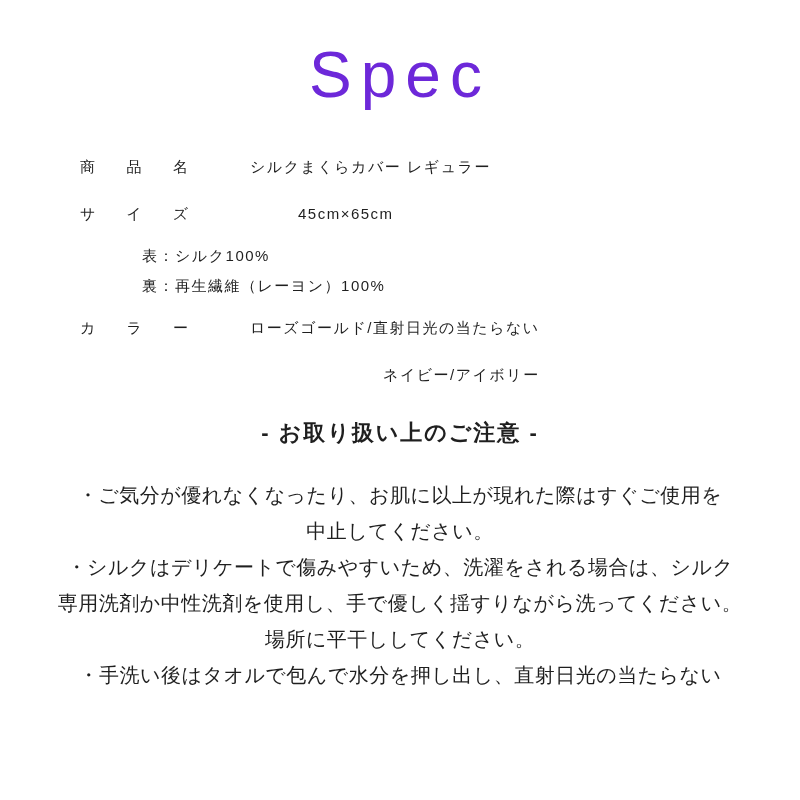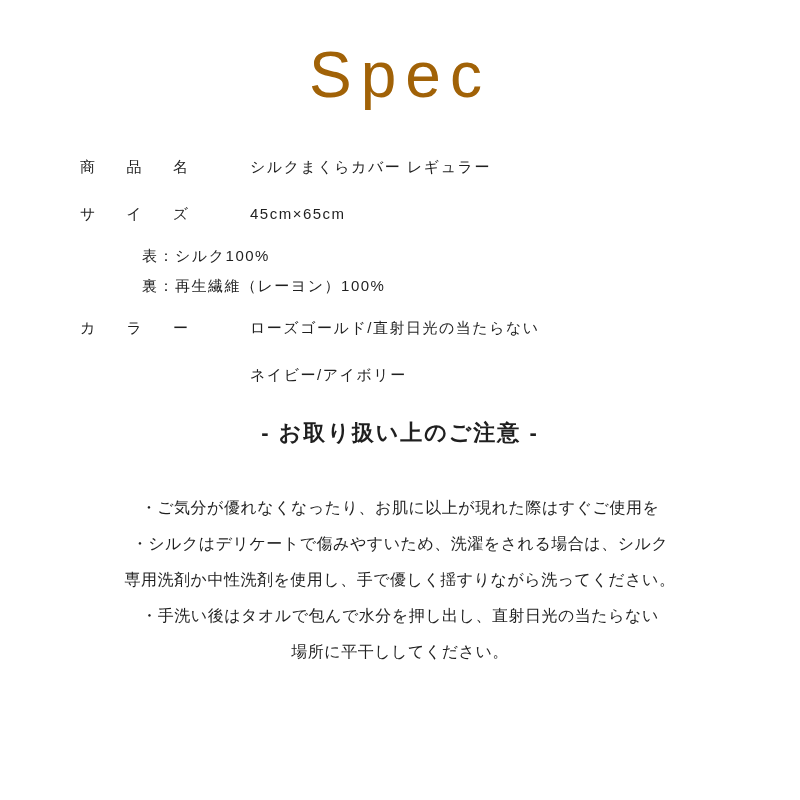--- a/index.html
+++ b/index.html
@@ -12,54 +12,54 @@
   }
   .page { width: 800px; height: 800px; position: relative; }
 
   .title {
     margin-top: 38px;
     text-align: center;
     font-size: 64px;
     line-height: 74px;
     font-weight: 500;
     letter-spacing: 9px;
-    color: #a16207;
+    color: #6d28d9;
   }
 
   .spec { margin: 40px 0 0 80px; font-size: 15px; }
   .spec-row { display: flex; align-items: flex-start; }
   .spec-row .label {
     width: 108px;
     flex-shrink: 0;
     text-align: justify;
     text-align-last: justify;
     line-height: 30px;
     font-weight: 500;
   }
   .spec-row .values { margin-left: 62px; letter-spacing: 1.5px; }
   .value-line { line-height: 30px; white-space: nowrap; }
 
   .mb-17 { margin-bottom: 17px; }
-  .mb-12 { margin-bottom: 12px; }
+  .mb-12 { margin-bottom: 12px; gap: 48px; }
   .mb-8  { margin-bottom: 20px; }
-  .gap-17 { margin-top: 17px; }
+  .gap-17 { margin-top: 17px; text-align: right; }
 
   .notice-heading {
     margin-top: 26px;
     text-align: center;
     font-size: 22px;
     line-height: 34px;
     font-weight: bold;
     letter-spacing: 2px;
   }
 
   .notes {
     width: 770px;
-    margin: 40px auto 0;
-    font-size: 16px;
+    margin: 27px auto 0;
+    font-size: 20px;
     letter-spacing: 0.5px;
   }
   .note-line {
     line-height: 36px;
     text-align: center;
     white-space: nowrap;
   }
 </style>
 </head>
 <body style="color: rgb(31, 31, 31); background: rgb(255, 255, 255);">
@@ -100,24 +100,25 @@
     </div>
 
 
   </div>
 
   <div class="notice-heading">- お取り扱い上のご注意 -</div>
 
   <div class="notes">
     <div>
       <div class="note-line">・ご気分が優れなくなったり、お肌に以上が現れた際はすぐご使用を</div>
+      <div class="note-line">中止してください。</div>
     </div>
     <div>
       <div class="note-line">・シルクはデリケートで傷みやすいため、洗濯をされる場合は、シルク</div>
       <div class="note-line">専用洗剤か中性洗剤を使用し、手で優しく揺すりながら洗ってください。</div>
     </div>
     <div>
+      <div class="note-line">場所に平干ししてください。</div>
       <div class="note-line">・手洗い後はタオルで包んで水分を押し出し、直射日光の当たらない</div>
-      <div class="note-line">場所に平干ししてください。</div>
     </div>
   </div>
 
 </div>
 
 </body></html>

